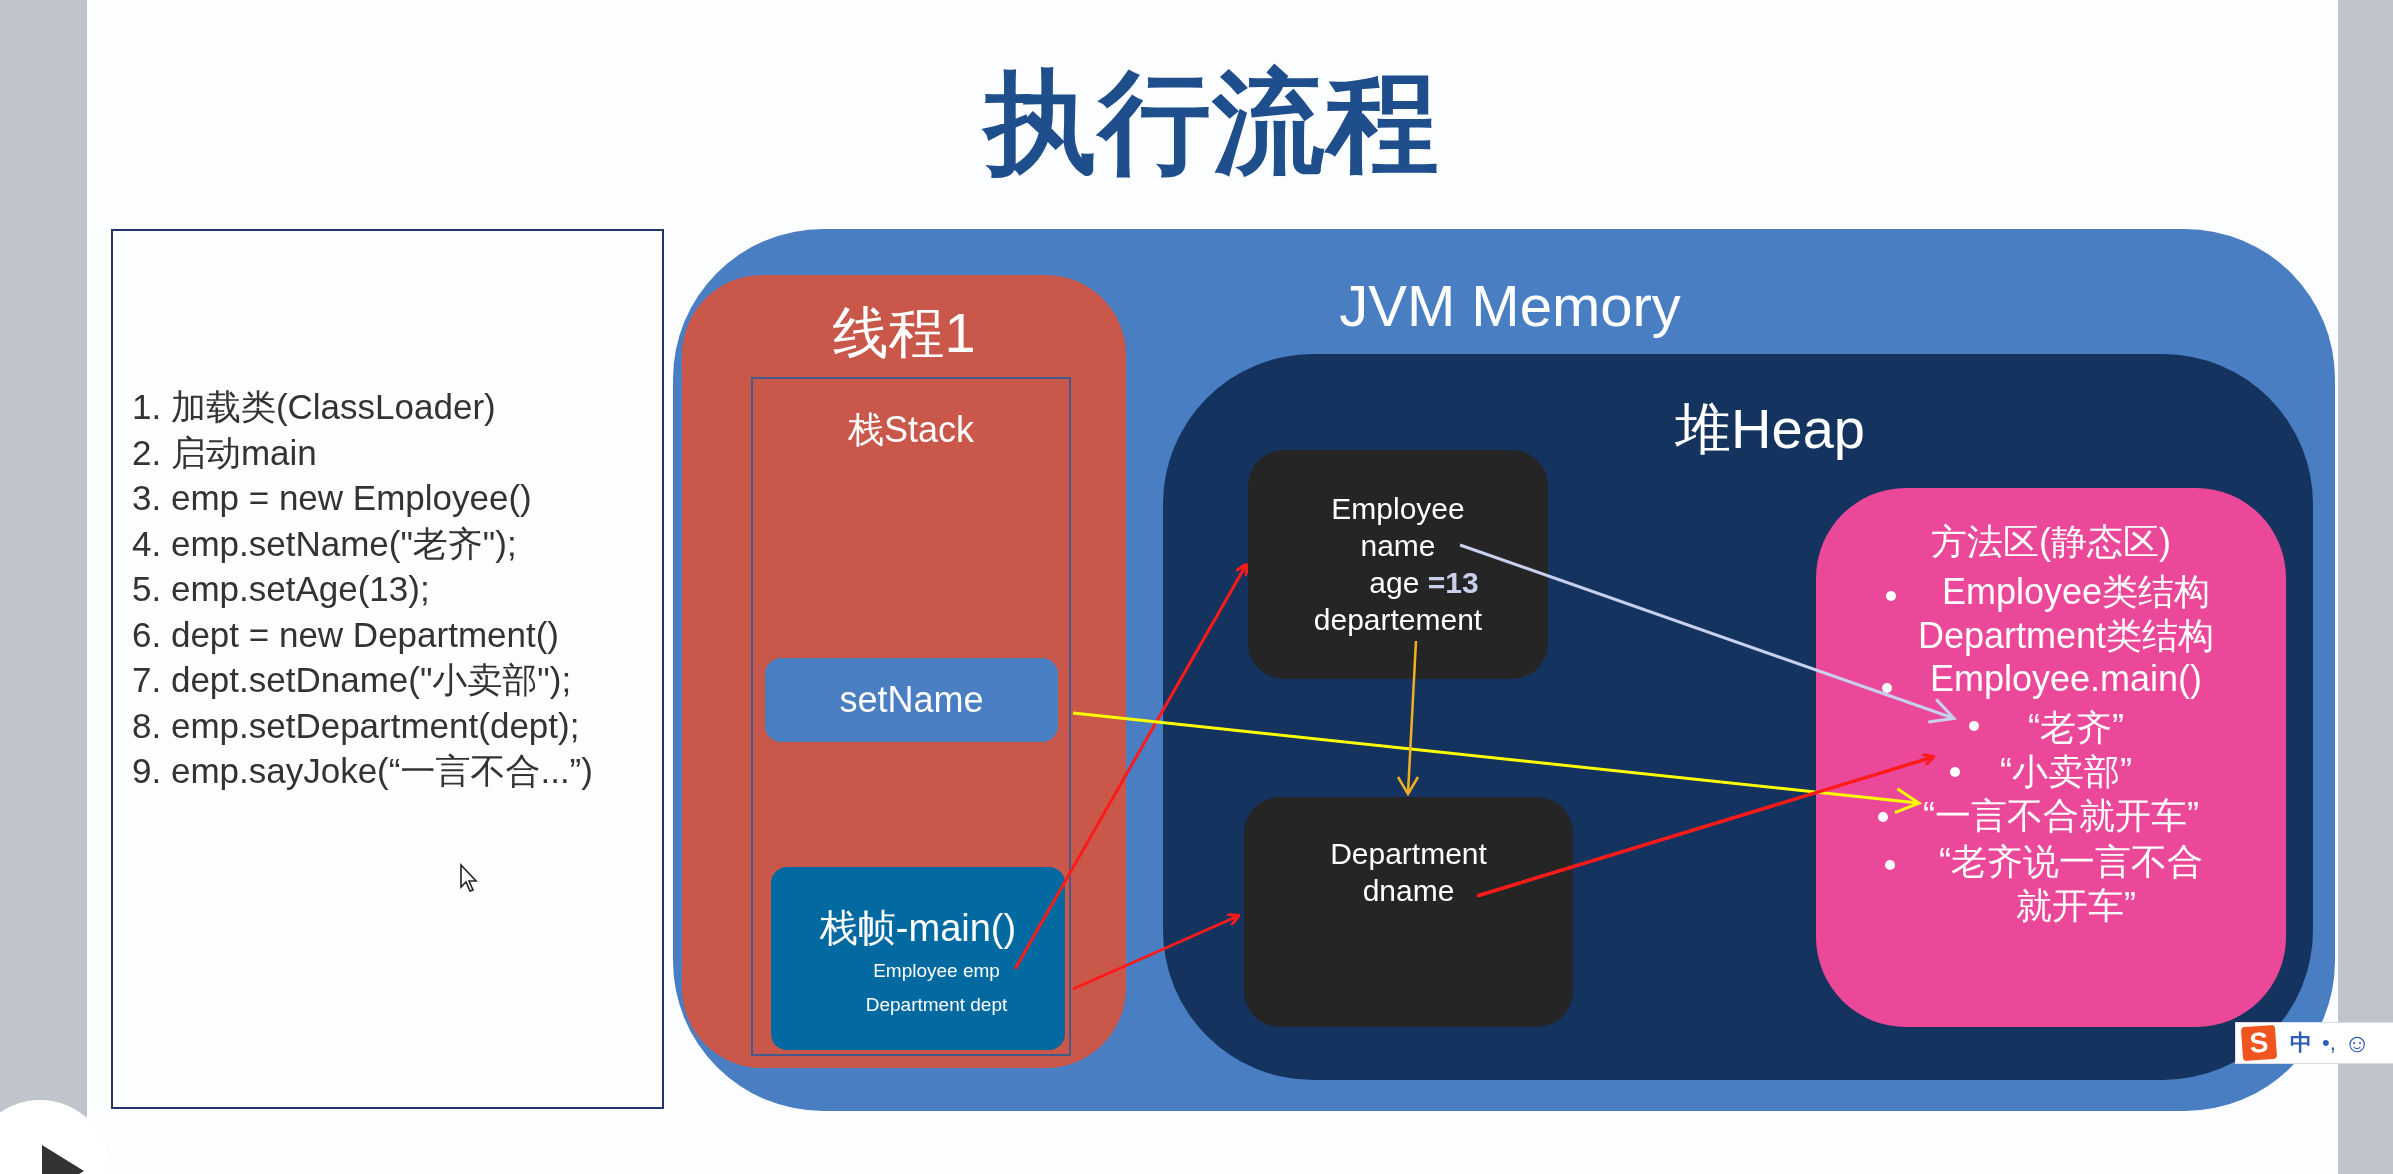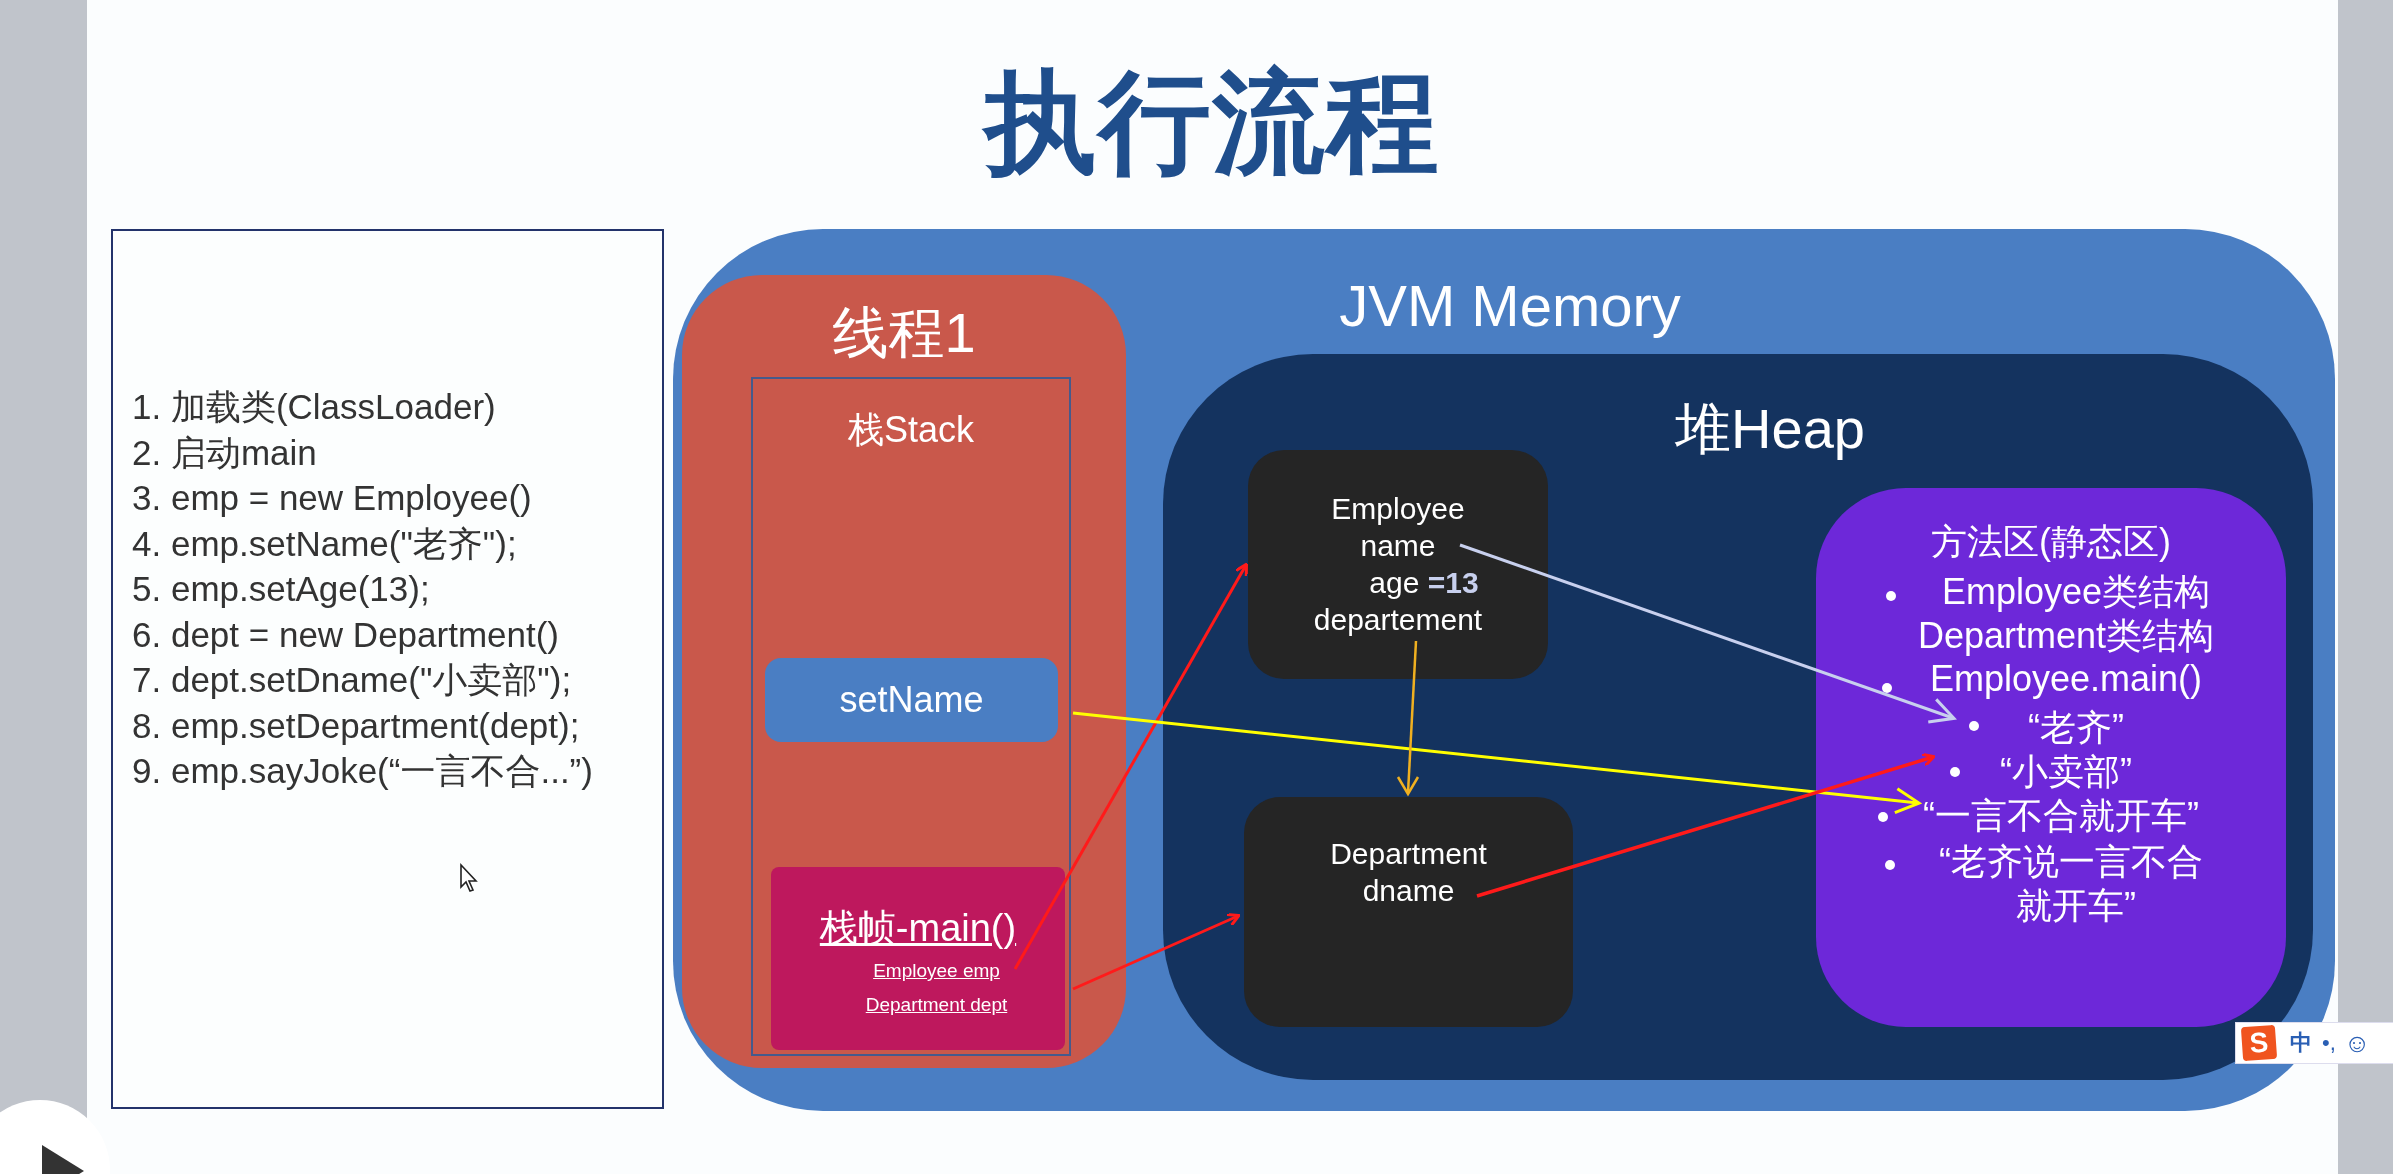--- a/index.html
+++ b/index.html
@@ -12,29 +12,29 @@
   #steps-box { left:111px; top:229px; width:553px; height:880px; border:2px solid #23336b; background:#fcfefe; box-sizing:border-box; }
   #steps { left:132px; top:384px; font-size:35px; line-height:45.5px; color:#333; }
   #steps div { white-space:nowrap; }
   #jvm { left:673px; top:229px; width:1662px; height:882px; background:#4a7ec3; border-radius:150px; }
   #jvm-title { left:1160px; width:700px; top:272px; text-align:center; color:#fff; font-size:58px; }
   #thread { left:682px; top:275px; width:444px; height:793px; background:#c9584b; border-radius:80px; }
   #thread-title { left:682px; width:444px; top:296px; text-align:center; color:#fff; font-size:56px; }
   #stack { left:751px; top:377px; width:320px; height:679px; border:2px solid #455a8c; box-sizing:border-box; }
   #stack-title { left:751px; width:320px; top:406px; text-align:center; color:#fff; font-size:36px; }
   #sayjoke { left:765px; top:658px; width:293px; height:84px; background:#4a7ec3; border-radius:16px; color:#fff; font-size:36px; display:flex; align-items:center; justify-content:center; }
-  #mainframe { left:771px; top:867px; width:294px; height:183px; background:#be185d; border-radius:8px; color:#fff; text-align:center;text-decoration:underline; }
+  #mainframe { left:771px; top:867px; width:294px; height:183px; background:#0369a1; border-radius:16px; color:#fff; text-align:center; }
   #mainframe .t1 { font-size:38px; margin-top:36px; }
   #mainframe .t2 { font-size:19px; line-height:34px;margin-left:37px; }
   #heap { left:1163px; top:354px; width:1150px; height:726px; background:#14335f; border-radius:150px; }
   #heap-title { left:1620px; width:300px; top:392px; text-align:center; color:#fff; font-size:56px; }
   .obj { background:#252525; border-radius:36px; color:#fff; text-align:center; font-size:30px; line-height:37px; }
   #emp-obj { left:1248px; top:450px; width:300px; height:229px; }
   #dept-obj { left:1244px; top:797px; width:329px; height:230px; }
-  #method { left:1816px; top:488px; width:470px; height:539px; background:#6d28d9; border-radius:90px; color:#fff; }
+  #method { left:1816px; top:488px; width:470px; height:539px; background:#ec4899; border-radius:90px; color:#fff; }
   .m-line { position:absolute; font-size:36px; white-space:nowrap; text-align:center; }
   .bullet { position:absolute; width:10px; height:10px; border-radius:50%; background:#fff; }
   #arrows { left:0; top:0; width:2393px; height:1174px; pointer-events:none; }
   #ime { left:2235px; top:1022px; width:158px; height:40px; background:#fff; border:1px solid #dde; display:flex; align-items:center; }
   #ime-logo { width:34px; height:34px; background:#f0541f; color:#fff; font-weight:bold; font-size:28px; display:flex; align-items:center; justify-content:center; border-radius:4px; margin-left:6px; transform:rotate(-4deg); }
   #ime-lang { color:#2a5fb4; font-size:22px; margin-left:14px; font-weight:bold; }
   #ime-punct { color:#2a5fb4; font-size:22px; margin-left:10px; }
   #ime-emoji { color:#2a5fb4; font-size:26px; margin-left:8px; }
   #play { left:-30px; top:1100px; width:140px; height:140px; background:#fff; border-radius:50%; }
   #play-icon { left:42px; top:1145px; width:0; height:0; border-top:26px solid transparent; border-bottom:26px solid transparent; border-left:42px solid #333; }

